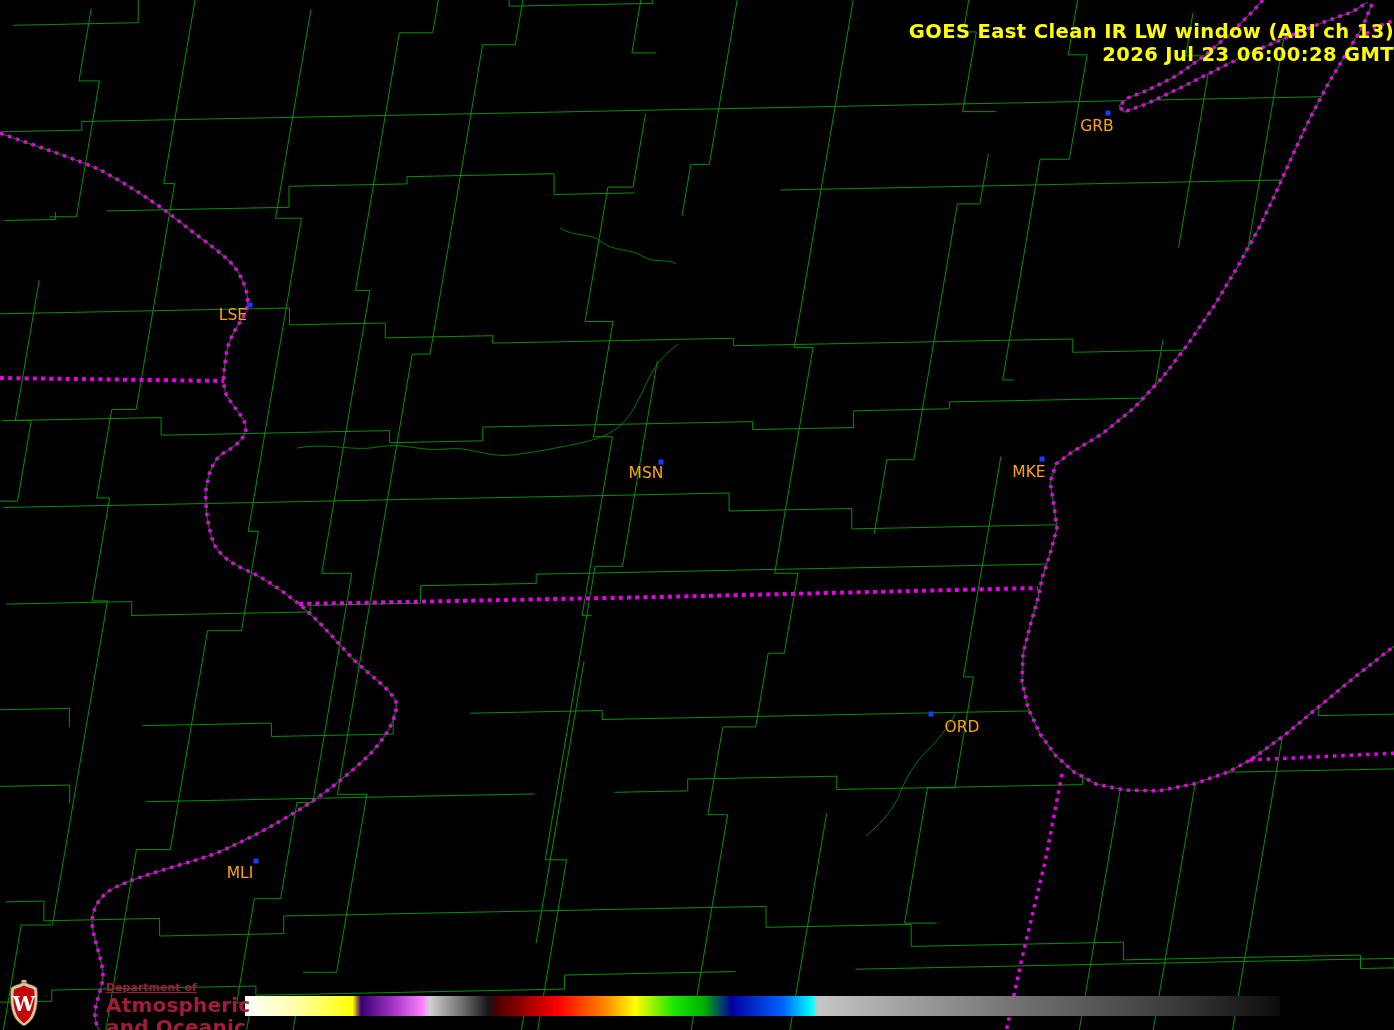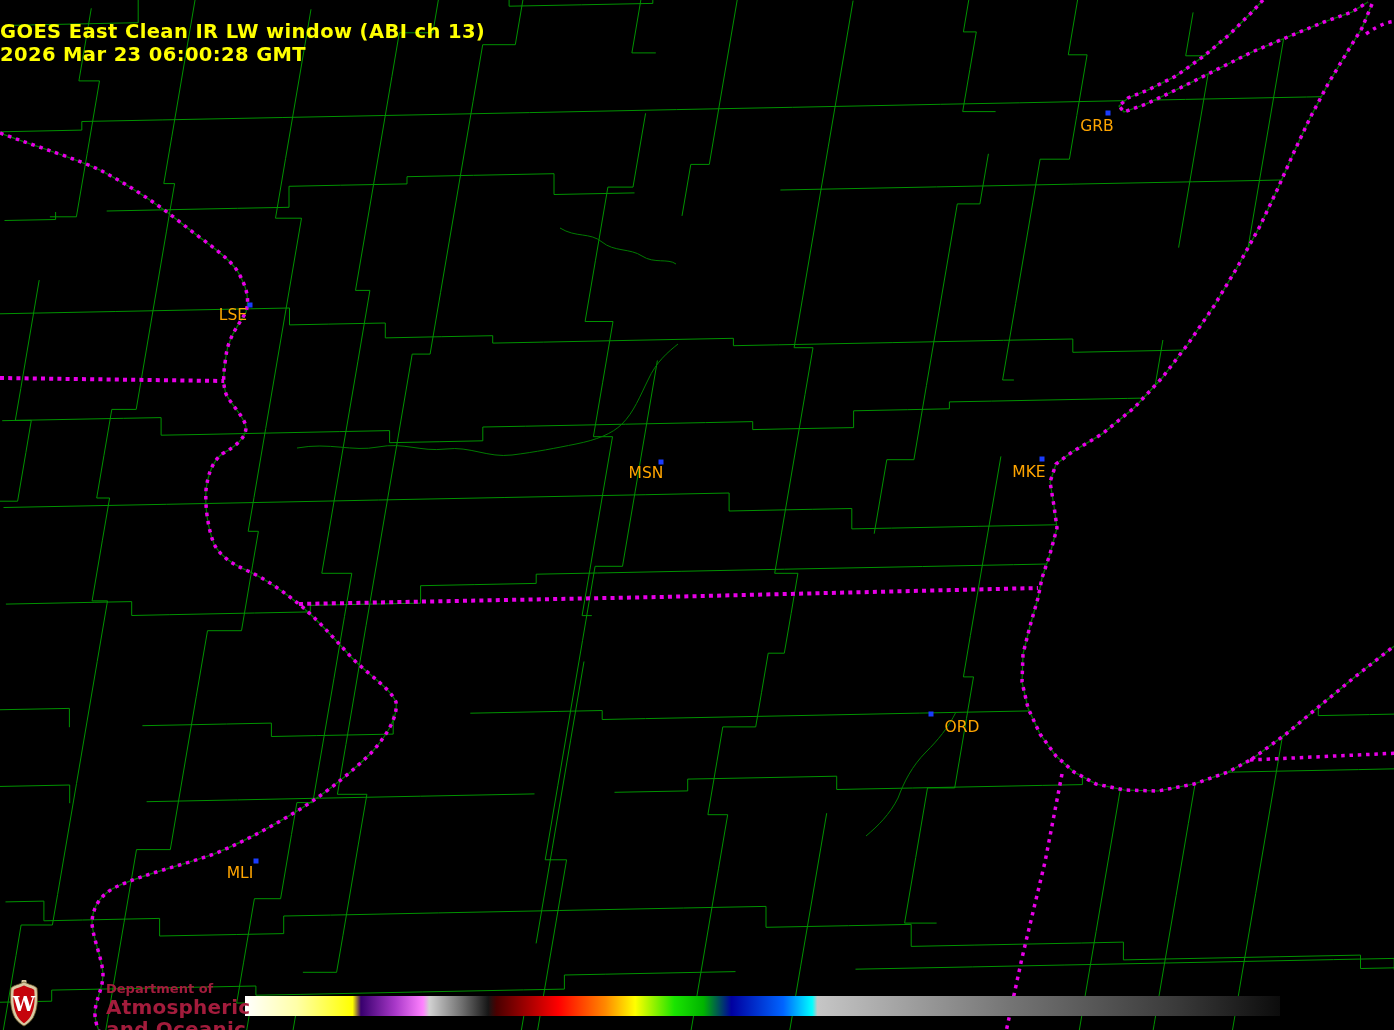--- a/index.html
+++ b/index.html
@@ -1,25 +1,25 @@
 <!DOCTYPE html>
 <html><head>
 <meta charset="utf-8">
 <style>
   html,body{margin:0;padding:0;background:#000;}
   #stage{position:relative;width:1394px;height:1030px;background:#000;overflow:hidden;
          font-family:"DejaVu Sans",sans-serif;}
   #map{position:absolute;left:0;top:0;}
-  #title{position:absolute;left:0;top:20px;width:100%;text-align:left;
+  #title{position:absolute;left:0;top:20px;width:100%;text-align:right;
          font-weight:bold;font-size:19.5px;line-height:23px;letter-spacing:0.4px;}
   #colorbar{position:absolute;border:0;}
   #logo{position:absolute;left:6px;top:978px;width:240px;height:50px;}
   #logo-crest{position:absolute;left:2px;top:2px;}
   #logo-text{position:absolute;left:100px;top:4px;line-height:1;}
-  .logo-small{font-size:13px;font-weight:bold;margin-bottom:2px;}
+  .logo-small{font-size:11px;font-weight:bold;margin-bottom:2px;text-decoration:underline;}
   .logo-big{font-size:20px;font-weight:bold;margin-top:2px;letter-spacing:0.2px;}
 </style>
 </head>
 <body>
 
 <div id="stage">
 
   <svg id="map" width="1394" height="1030" viewBox="0 0 1394 1030">
     <rect x="0" y="0" width="1394" height="1030" fill="#000000"></rect>
 
@@ -89,21 +89,21 @@
         <text x="1029" y="477" text-anchor="middle" fill="#ffa500">MKE</text>
         <rect x="928.5" y="711.5" width="5" height="5" fill="#1a3cff"></rect>
         <text x="962" y="732" text-anchor="middle" fill="#ffa500">ORD</text>
         <rect x="253.5" y="858.5" width="5" height="5" fill="#1a3cff"></rect>
         <text x="240" y="878" text-anchor="middle" fill="#ffa500">MLI</text>
       </g>
   </svg>
 
   <div id="title" style="color: rgb(255, 255, 0);">
     <div>GOES East Clean IR LW window (ABI ch 13)</div>
-    <div>2026 Mar 23  06:00:28 GMT</div>
+    <div>2026 Jul 23  06:00:28 GMT</div>
   </div>
 
   <div id="colorbar" style="left: 245px; top: 996px; width: 1035px; height: 20px; background: linear-gradient(to right, rgb(255, 255, 255) 0%, rgb(255, 255, 168) 5%, rgb(255, 255, 0) 10.4%, rgb(56, 0, 110) 11.2%, rgb(168, 56, 200) 14.5%, rgb(255, 130, 255) 17.2%, rgb(210, 210, 210) 17.8%, rgb(110, 110, 110) 21%, rgb(22, 22, 22) 23.5%, rgb(74, 0, 0) 24.3%, rgb(255, 0, 0) 30.3%, rgb(255, 136, 0) 34.8%, rgb(255, 255, 0) 37.7%, rgb(26, 228, 0) 41.5%, rgb(0, 180, 0) 44.3%, rgb(0, 0, 160) 47%, rgb(0, 100, 255) 52%, rgb(0, 255, 255) 54.8%, rgb(198, 198, 198) 55.3%, rgb(116, 116, 116) 74%, rgb(58, 58, 58) 90%, rgb(12, 12, 12) 100%);"></div>
 
   <div id="logo">
     <svg id="logo-crest" width="32" height="47" viewBox="0 0 32 47">
       <rect x="13.5" y="0" width="5" height="4" rx="1" id="crest-crown" fill="#d8c9a3"></rect>
       <path id="crest-outer" d="M16,2 C22,5 26,5 29,8 C30,17 30,29 25,38 C22,42.5 18,45 16,46 C14,45 10,42.5 7,38 C2,29 2,17 3,8 C6,5 10,5 16,2 Z" stroke="#6b5a2a" stroke-width="0.8" fill="#d8c9a3"></path>
       <path id="crest-inner" d="M16,5.5 C21,8 24,8 26.2,10 C27,17.5 27,28 22.8,36 C20.4,40 17.6,42.3 16,43.2 C14.4,42.3 11.6,40 9.2,36 C5,28 5,17.5 5.8,10 C8,8 11,8 16,5.5 Z" fill="#c5050c"></path>
       <text id="crest-letter" x="16" y="31" text-anchor="middle" font-family="DejaVu Serif, serif" font-weight="bold" font-size="20" fill="#ffffff">W</text>

